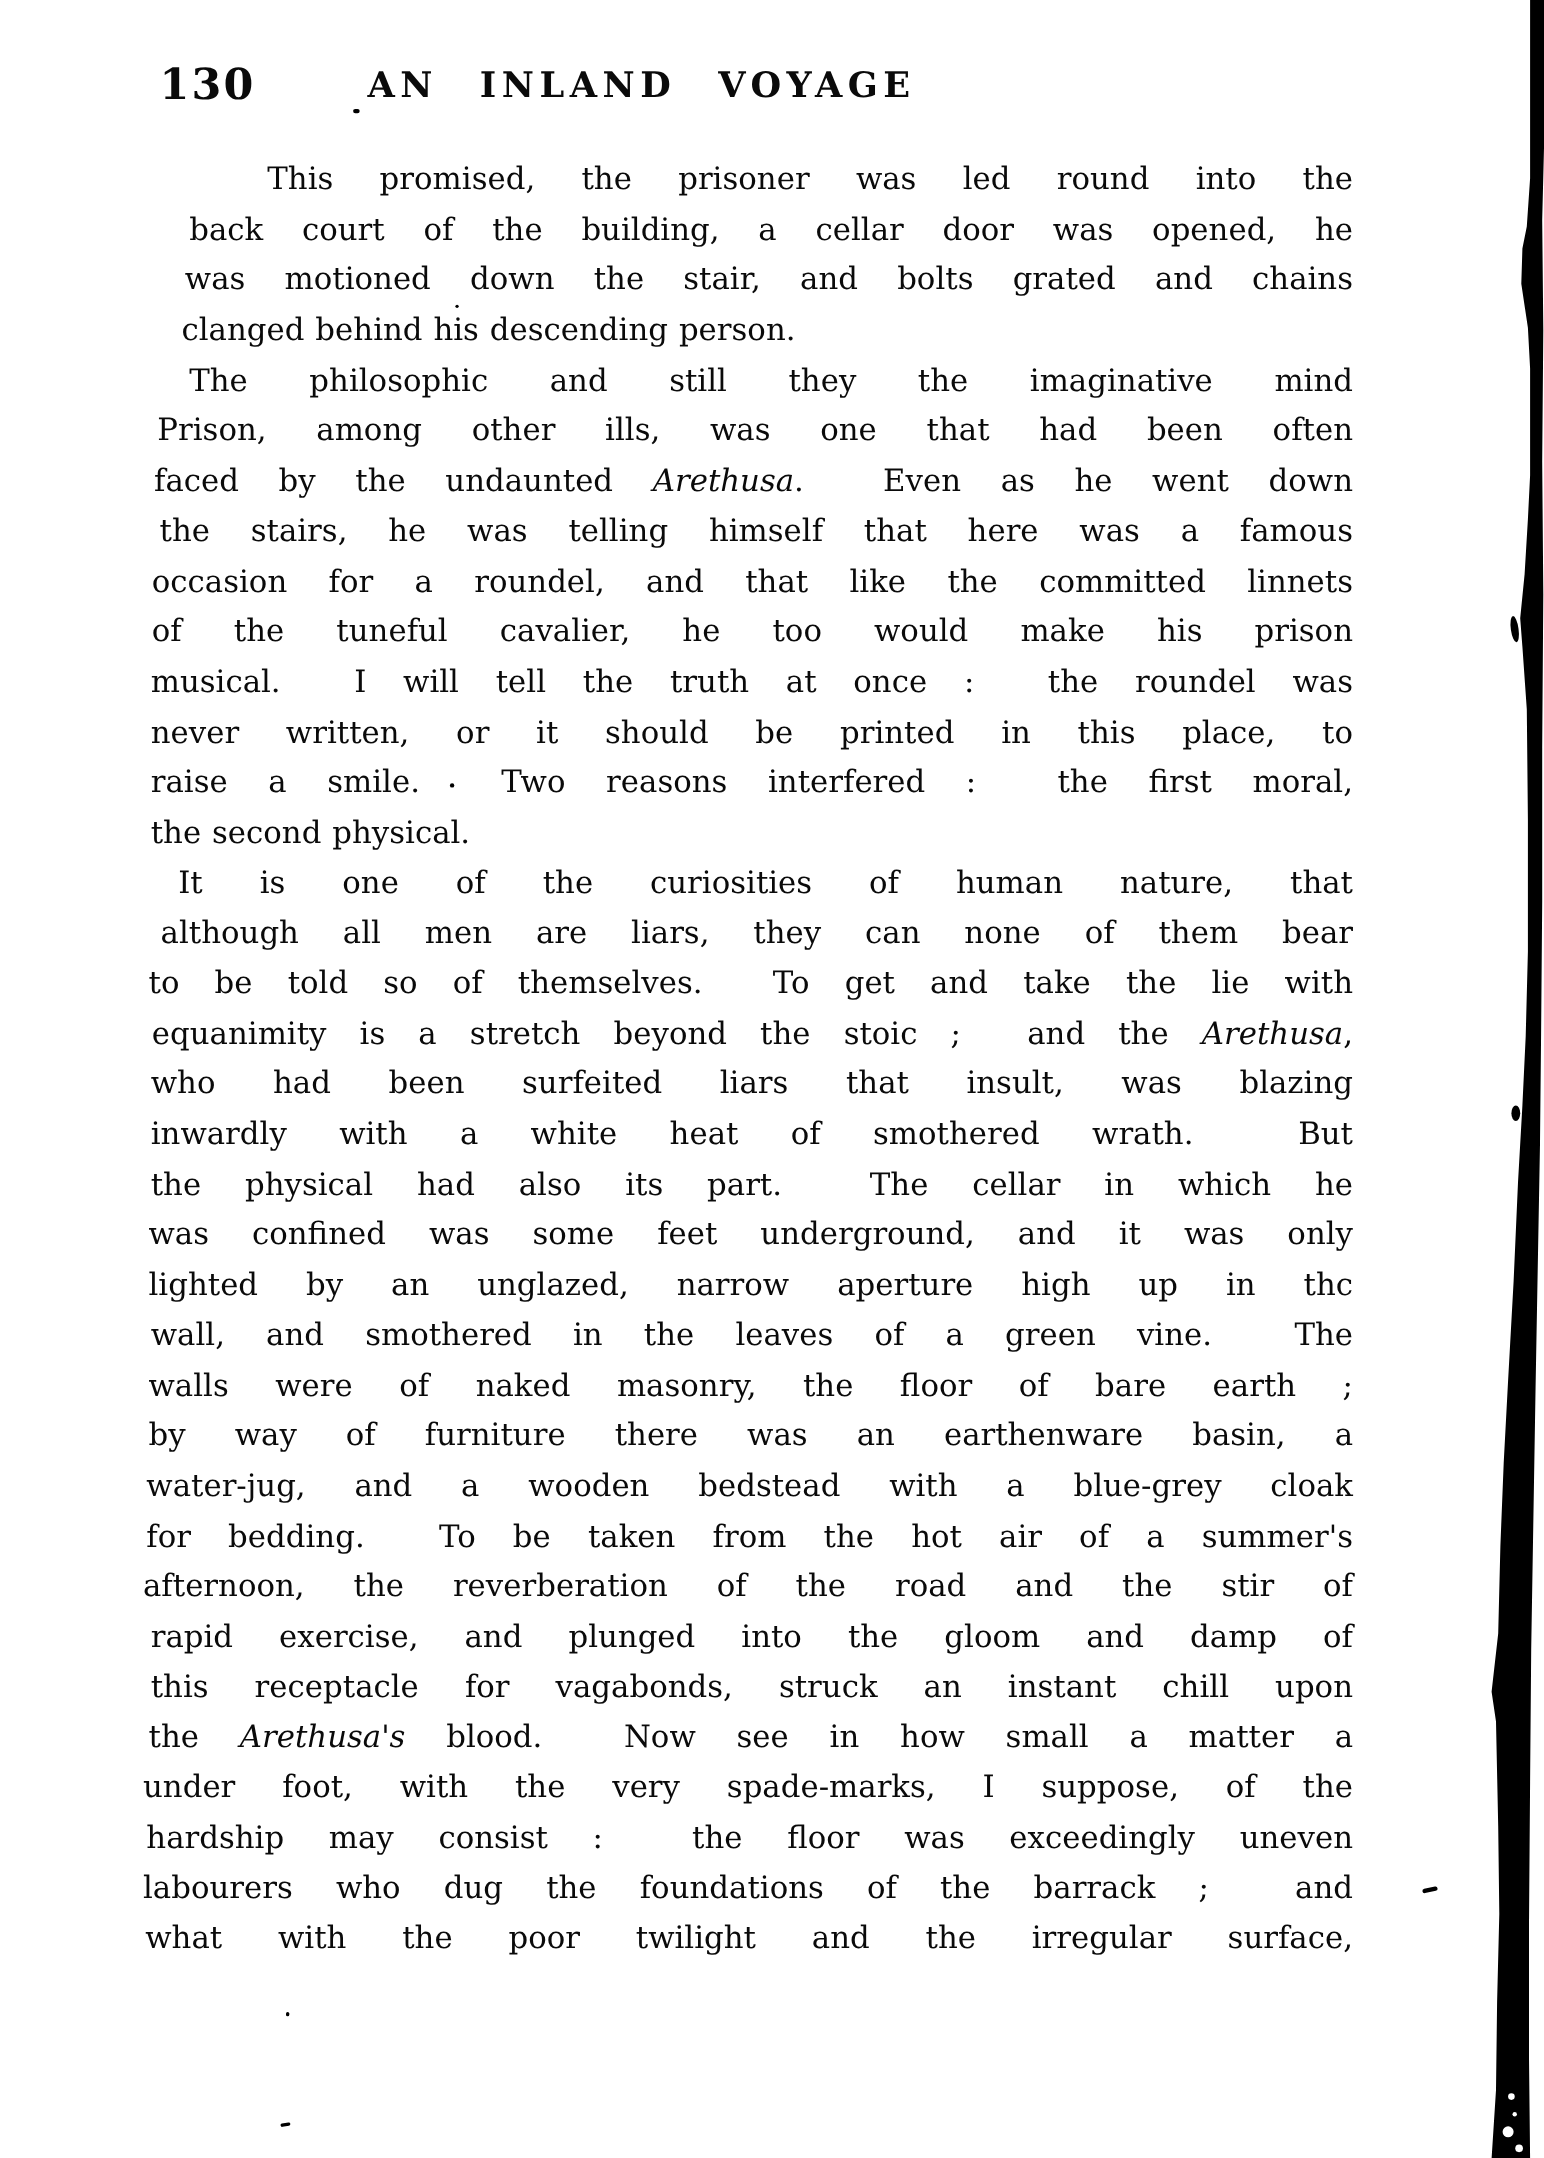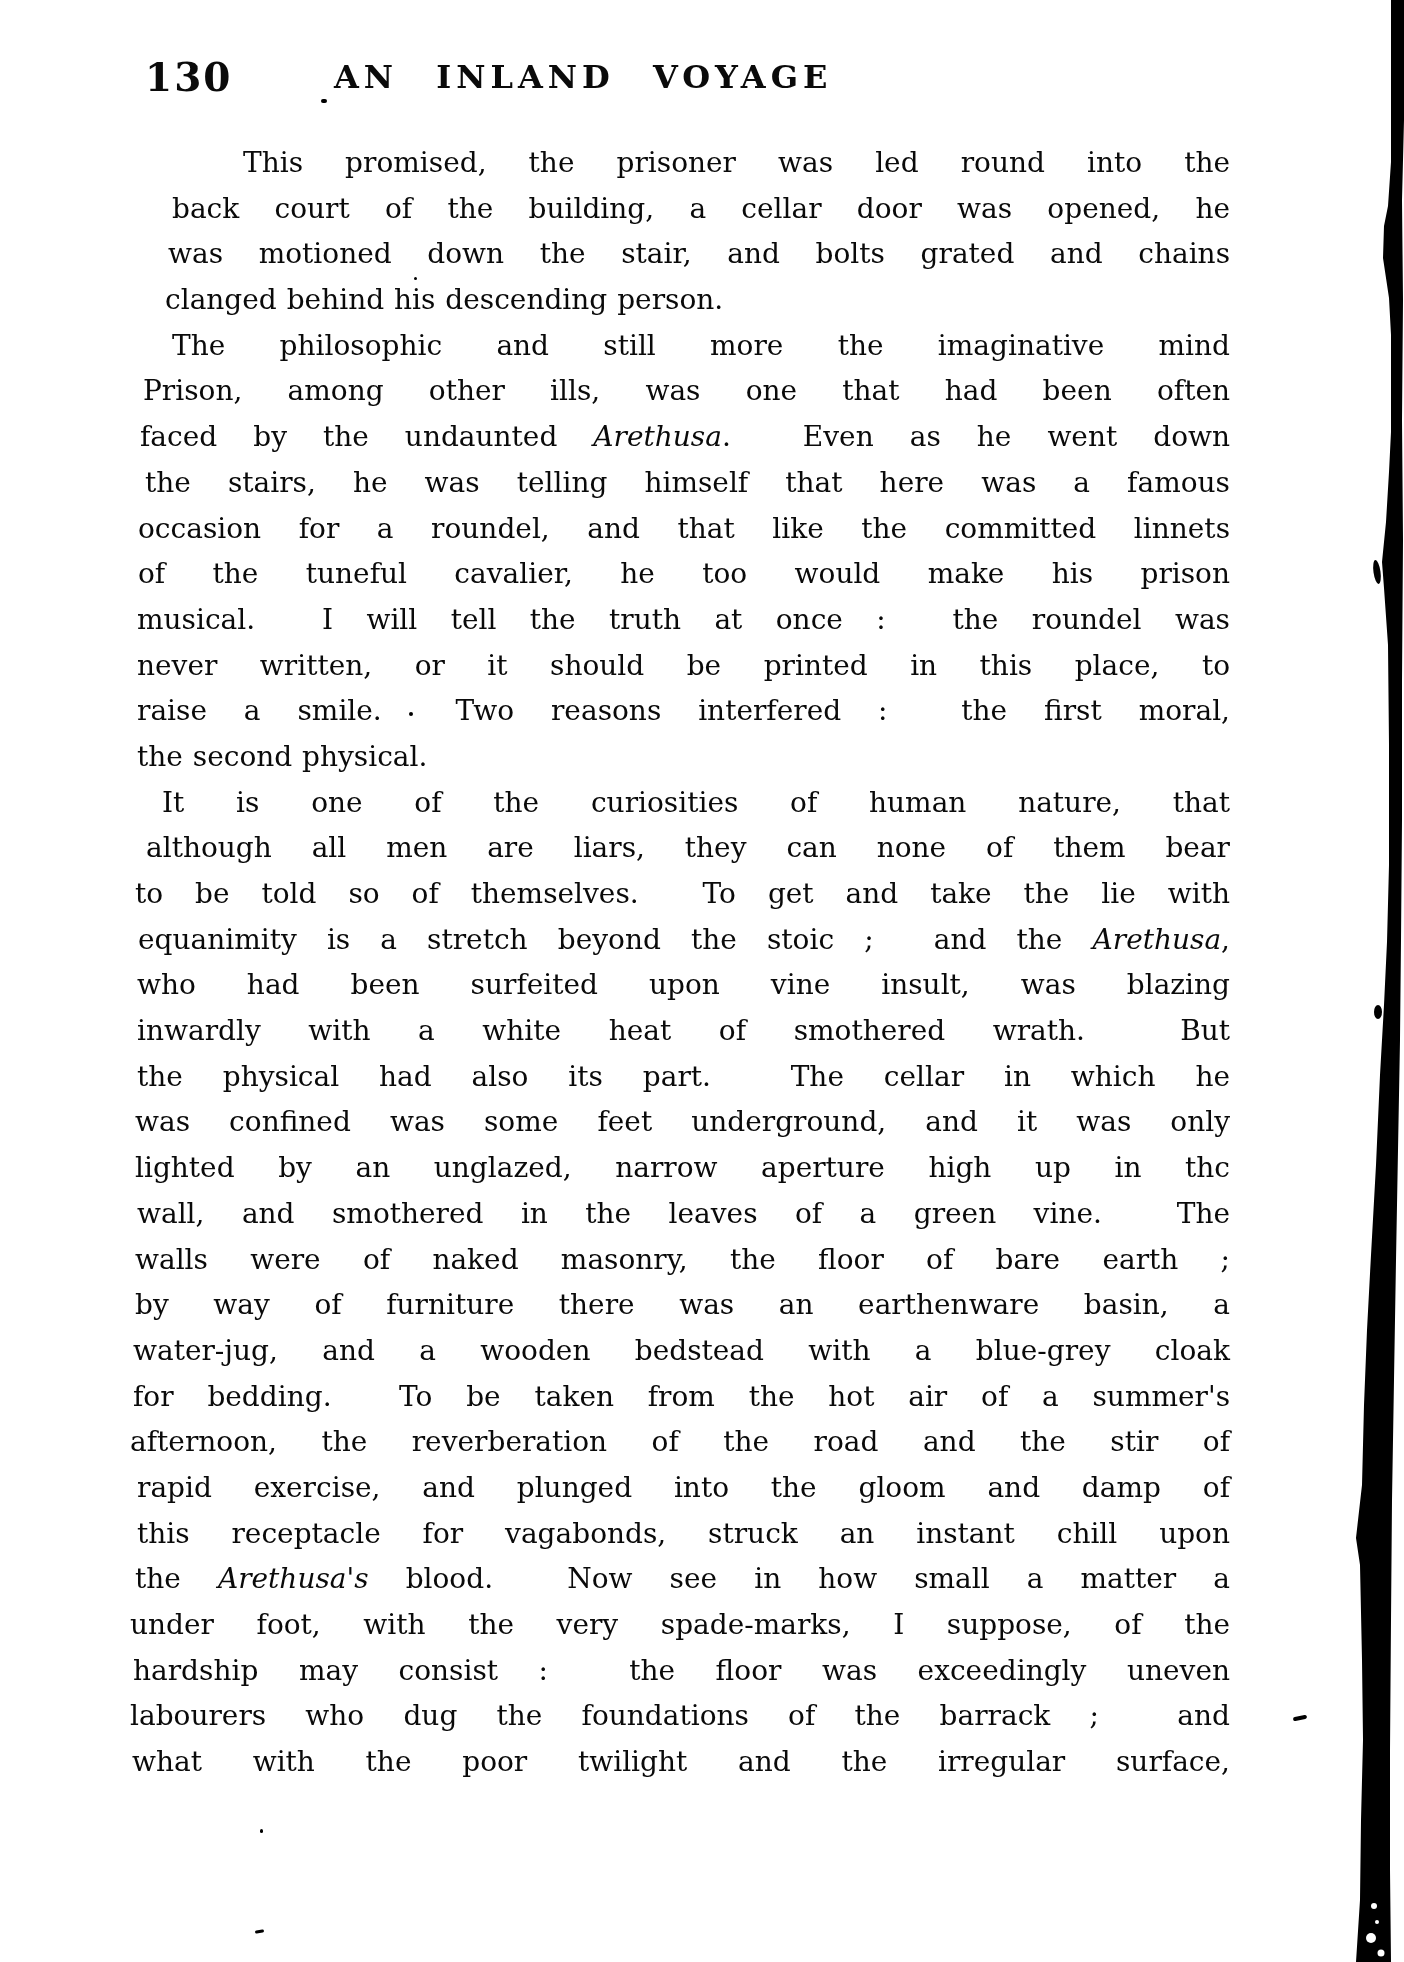--- a/index.html
+++ b/index.html
@@ -48,37 +48,37 @@
   <div class="running-title">AN INLAND VOYAGE</div>
 
   <div class="page-body">
       <div>
         <div class="line" style="margin-left: 45px; text-indent: 68px;">This promised, the prisoner was led round into the</div>
         <div class="line" style="margin-left: 42px;">back court of the building, a cellar door was opened, he</div>
         <div class="line" style="margin-left: 38px;">was motioned down the stair, and bolts grated and chains</div>
         <div class="line flush" style="margin-left: 35px;">clanged behind his descending person.</div>
       </div>
       <div>
-        <div class="line" style="margin-left: 13px; text-indent: 29px;">The philosophic and still more the imaginative mind</div>
+        <div class="line" style="margin-left: 13px; text-indent: 29px;">The philosophic and still they the imaginative mind</div>
         <div class="line" style="margin-left: 13px;">Prison, among other ills, was one that had been often</div>
         <div class="line" style="margin-left: 10px;">faced by the undaunted <i>Arethusa</i>.  Even as he went down</div>
         <div class="line" style="margin-left: 15px;">the stairs, he was telling himself that here was a famous</div>
         <div class="line" style="margin-left: 8px;">occasion for a roundel, and that like the committed linnets</div>
         <div class="line" style="margin-left: 8px;">of the tuneful cavalier, he too would make his prison</div>
         <div class="line" style="margin-left: 7px;">musical.  I will tell the truth at once :  the roundel was</div>
         <div class="line" style="margin-left: 7px;">never written, or it should be printed in this place, to</div>
         <div class="line" style="margin-left: 7px;">raise a smile.  Two reasons interfered :  the first moral,</div>
         <div class="line flush" style="margin-left: 7px;">the second physical.</div>
       </div>
       <div>
         <div class="line" style="margin-left: 3px; text-indent: 29px;">It is one of the curiosities of human nature, that</div>
         <div class="line" style="margin-left: 16px;">although all men are liars, they can none of them bear</div>
         <div class="line" style="margin-left: 5px;">to be told so of themselves.  To get and take the lie with</div>
         <div class="line" style="margin-left: 8px;">equanimity is a stretch beyond the stoic ;  and the <i>Arethusa</i>,</div>
-        <div class="line" style="margin-left: 7px;">who had been surfeited upon vine insult, was blazing</div>
+        <div class="line" style="margin-left: 7px;">who had been surfeited liars that insult, was blazing</div>
         <div class="line" style="margin-left: 7px;">inwardly with a white heat of smothered wrath.  But</div>
         <div class="line" style="margin-left: 7px;">the physical had also its part.  The cellar in which he</div>
         <div class="line" style="margin-left: 5px;">was confined was some feet underground, and it was only</div>
         <div class="line" style="margin-left: 5px;">lighted by an unglazed, narrow aperture high up in thc</div>
         <div class="line" style="margin-left: 7px;">wall, and smothered in the leaves of a green vine.  The</div>
         <div class="line" style="margin-left: 5px;">walls were of naked masonry, the floor of bare earth ;</div>
         <div class="line" style="margin-left: 5px;">by way of furniture there was an earthenware basin, a</div>
         <div class="line" style="margin-left: 3px;">water-jug, and a wooden bedstead with a blue-grey cloak</div>
         <div class="line" style="margin-left: 3px;">for bedding.  To be taken from the hot air of a summer's</div>
         <div class="line" style="margin-left: 0px;">afternoon, the reverberation of the road and the stir of</div>

